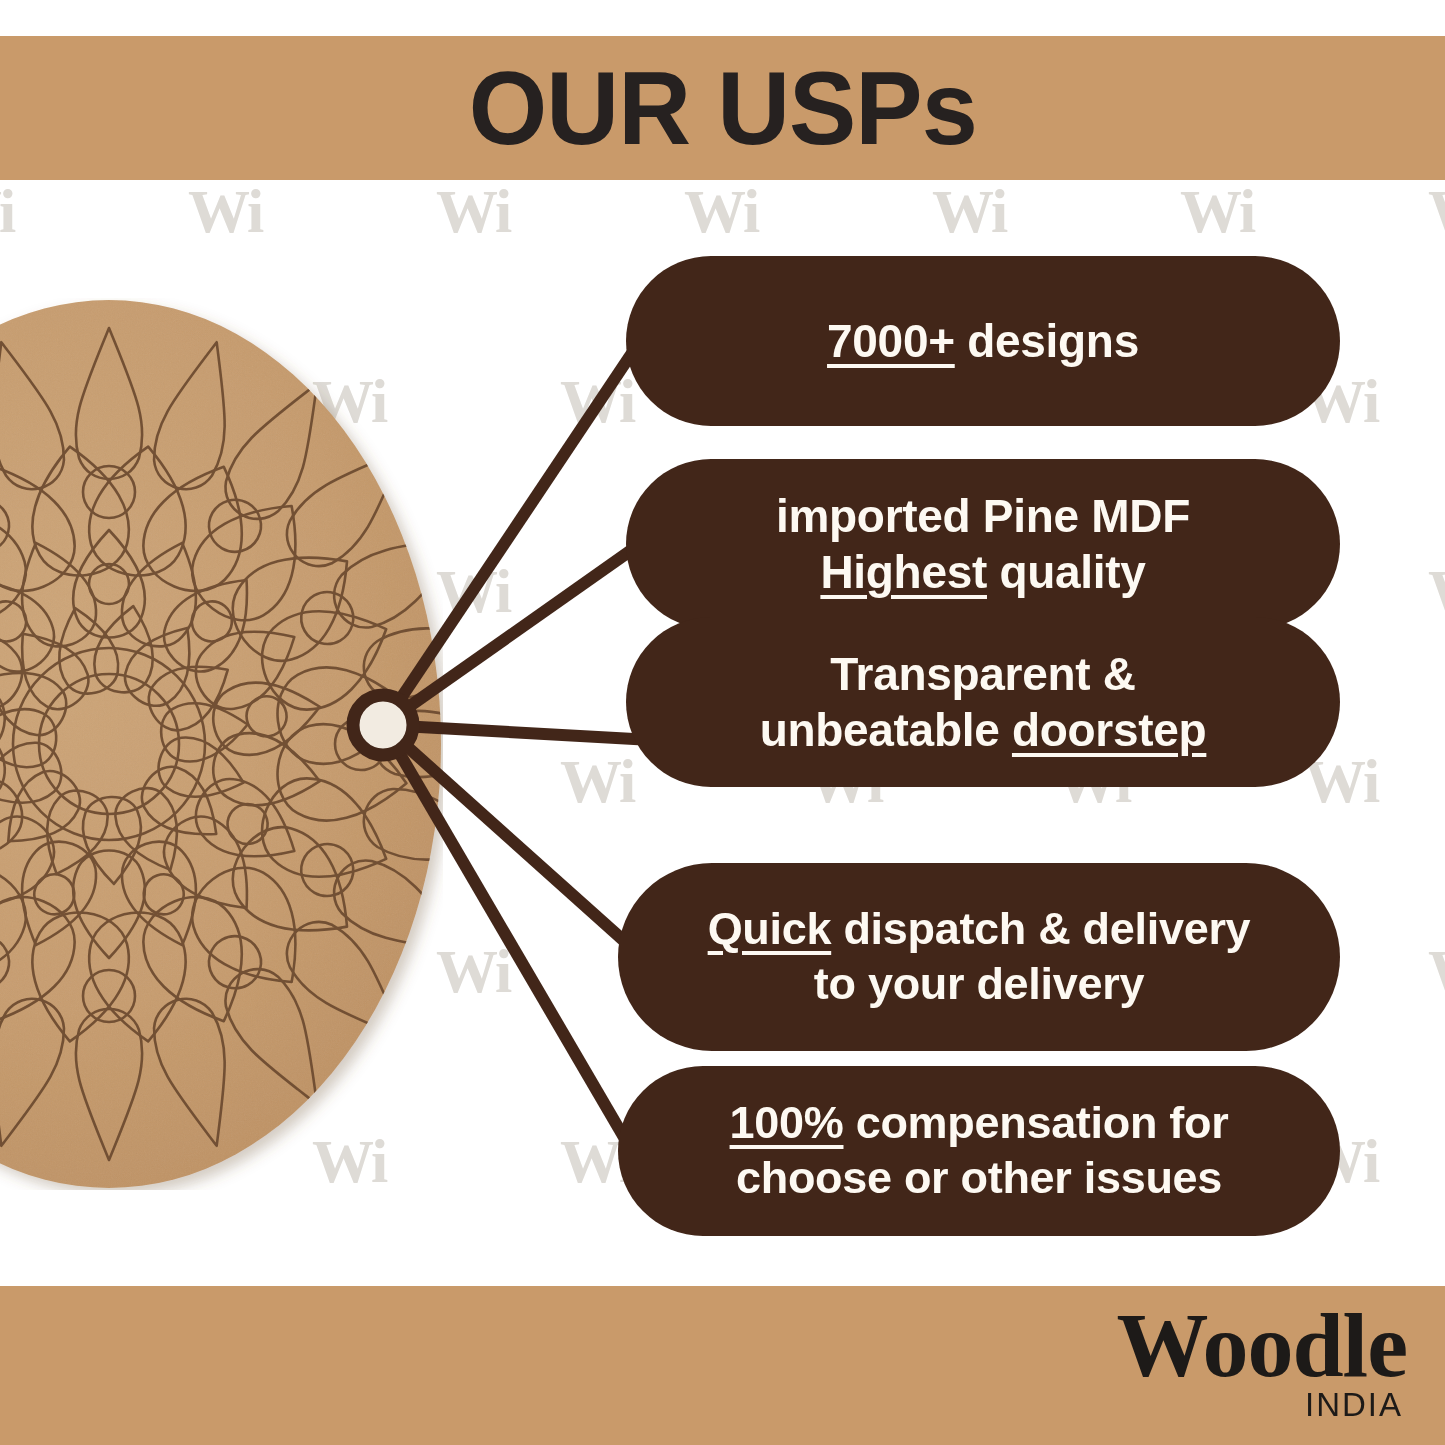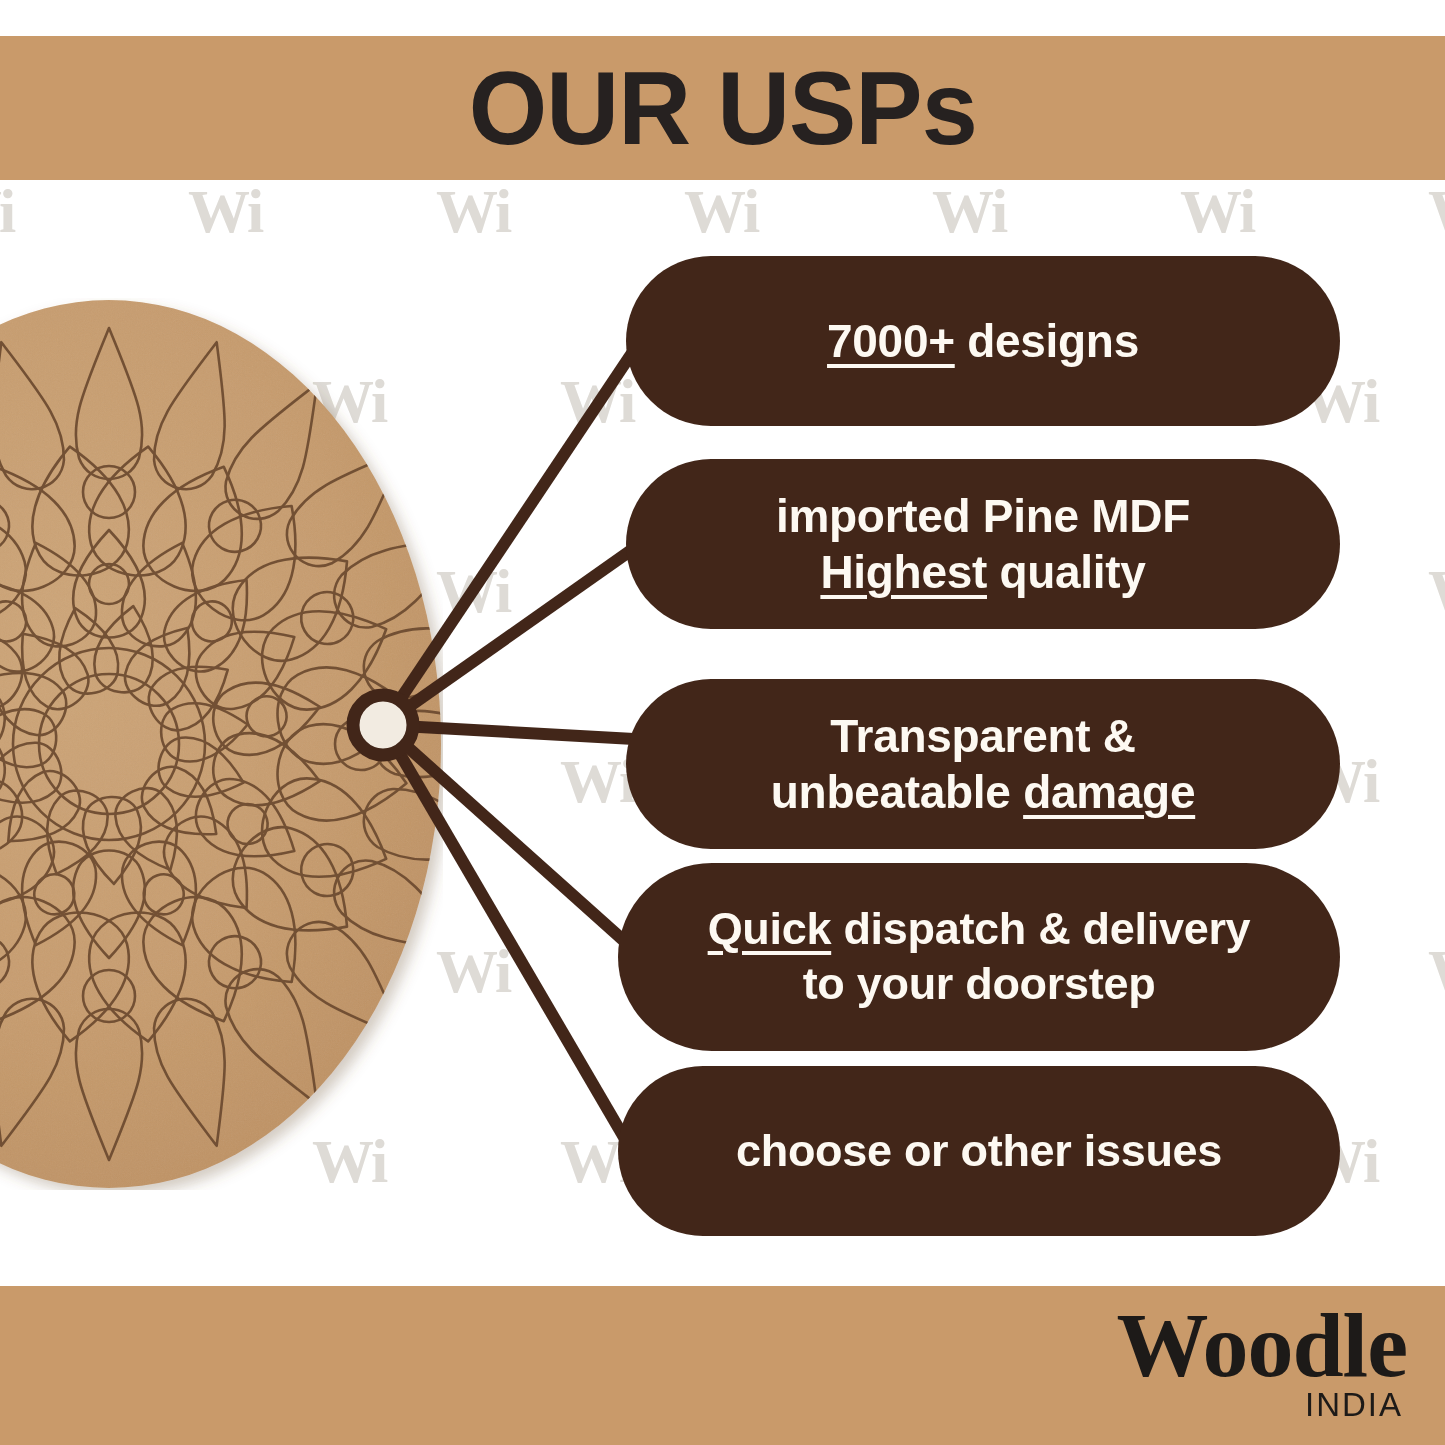--- a/index.html
+++ b/index.html
@@ -81,21 +81,21 @@
   }
   .pill .u {
     text-decoration: underline;
     text-decoration-thickness: 4px;
     text-underline-offset: 7px;
   }
   .pill-line { display: block; }
 
   #pill-0 { left: 626px; top: 256px;  width: 714px; height: 170px; text-align: right; }
   #pill-1 { left: 626px; top: 459px;  width: 714px; height: 170px; }
-  #pill-2 { left: 626px; top: 679px;  width: 714px; height: 170px; }
+  #pill-2 { left: 626px; top: 617px;  width: 714px; height: 170px; }
   #pill-3 { left: 618px; top: 863px;  width: 722px; height: 188px; font-size: 45px; }
   #pill-4 { left: 618px; top: 1066px; width: 722px; height: 170px; font-size: 45px; }
 
   
   #header-band {
     position: absolute;
     left: 0;
     top: 36px;
     width: 1445px;
     height: 144px;
@@ -583,33 +583,34 @@
   <div class="pill" id="pill-1">
     <div>
       <span class="pill-line">imported Pine MDF</span>
       <span class="pill-line"><span class="u">Highest</span><span> quality</span></span>
     </div>
   </div>
 
   <div class="pill" id="pill-2">
     <div>
       <span class="pill-line">Transparent &amp;</span>
-      <span class="pill-line"><span>unbeatable </span><span class="u">damage</span></span>
+      <span class="pill-line"><span>unbeatable </span><span class="u">doorstep</span></span>
     </div>
   </div>
 
   <div class="pill" id="pill-3">
     <div>
       <span class="pill-line"><span class="u">Quick</span><span> dispatch &amp; delivery</span></span>
-      <span class="pill-line">to your doorstep</span>
+      <span class="pill-line">to your delivery</span>
     </div>
   </div>
 
   <div class="pill" id="pill-4">
     <div>
+      <span class="pill-line"><span class="u">100%</span><span> compensation for</span></span>
       <span class="pill-line">choose or other issues</span>
     </div>
   </div>
 
   <div id="header-band">
     <div id="page-title">OUR USPs</div>
   </div>
 
   <div id="footer-band">
     <div id="brand-logo">

